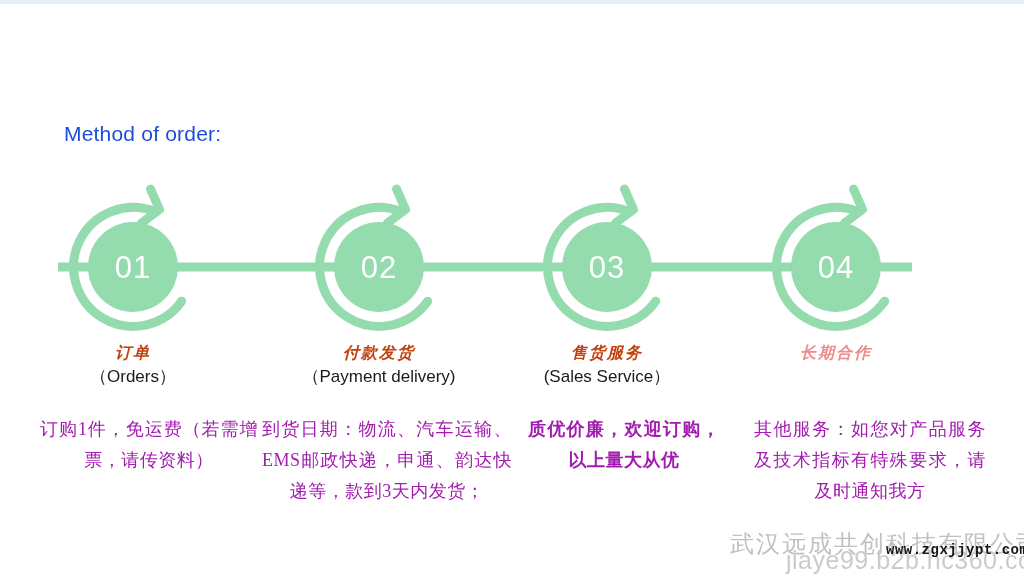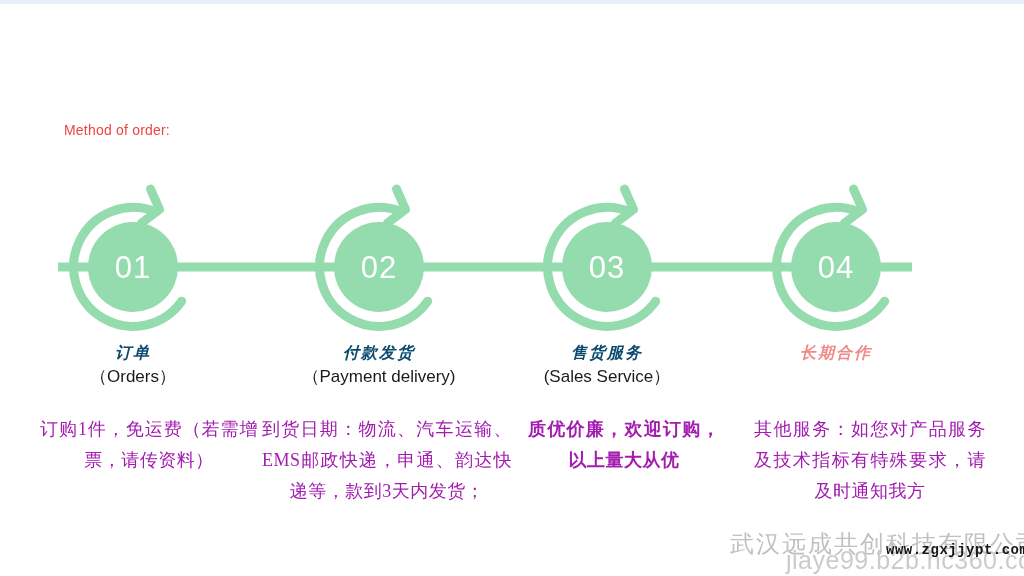--- a/index.html
+++ b/index.html
@@ -41,23 +41,23 @@
     font-style: italic;
     letter-spacing: 5px;
     color: #1a1a1a;
     white-space: nowrap;
     line-height: 1;
   }
   .title-en {
     position: absolute;
     left: 64px;
     top: 122px;
-    font-size: 14px;
+    font-size: 21px;
     font-weight: 400;
-    color: #ef4444;
+    color: #1d4ed8;
     letter-spacing: 0.2px;
     white-space: nowrap;
   }
 
   
   .process {
     position: absolute;
     left: 0;
     top: 168px;
     width: 896px;
@@ -87,21 +87,21 @@
     text-align: center;
     line-height: 1.18;
   }
   .caption .cn {
     font-family: "Liberation Serif", serif;
     font-weight: 700;
     font-style: italic;
     font-size: 16px;
     letter-spacing: 2px;
     display: block;
-    color: #0c4a6e;
+    color: #c2410c;
   }
   .caption .en {
     font-size: 17px;
     font-weight: 500;
     display: block;
     margin-top: 4px;
     color: #1a1a1a;
     white-space: nowrap;
   }
   .caption.highlight .cn,

